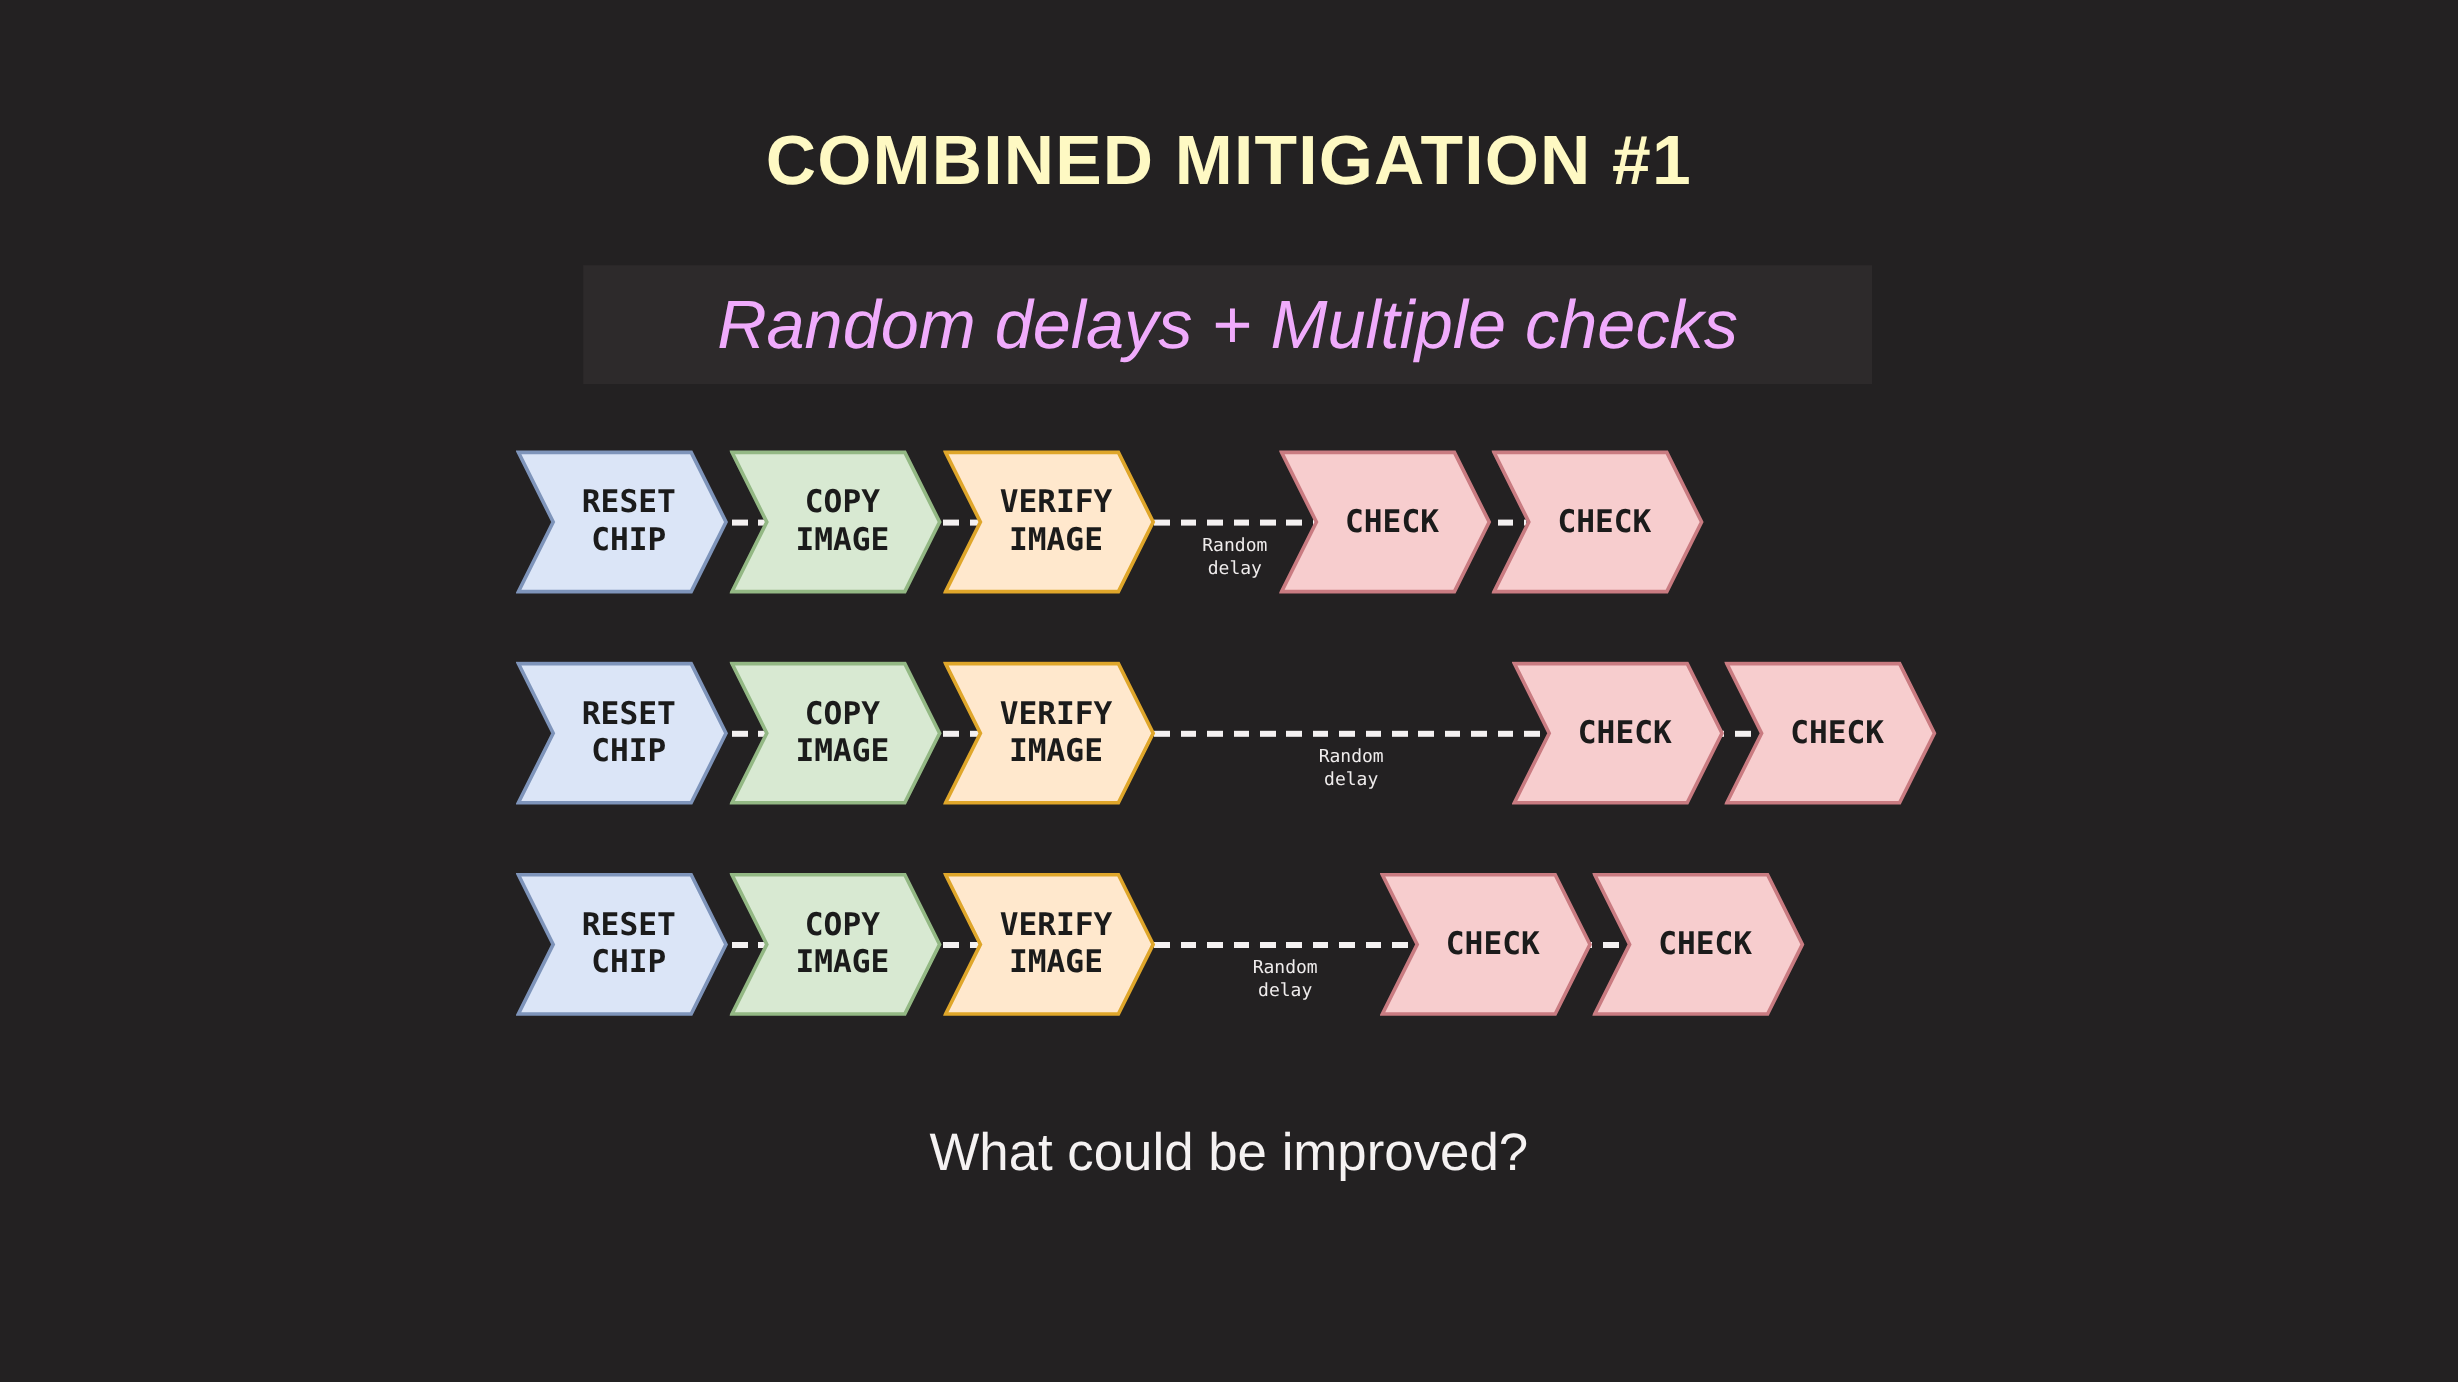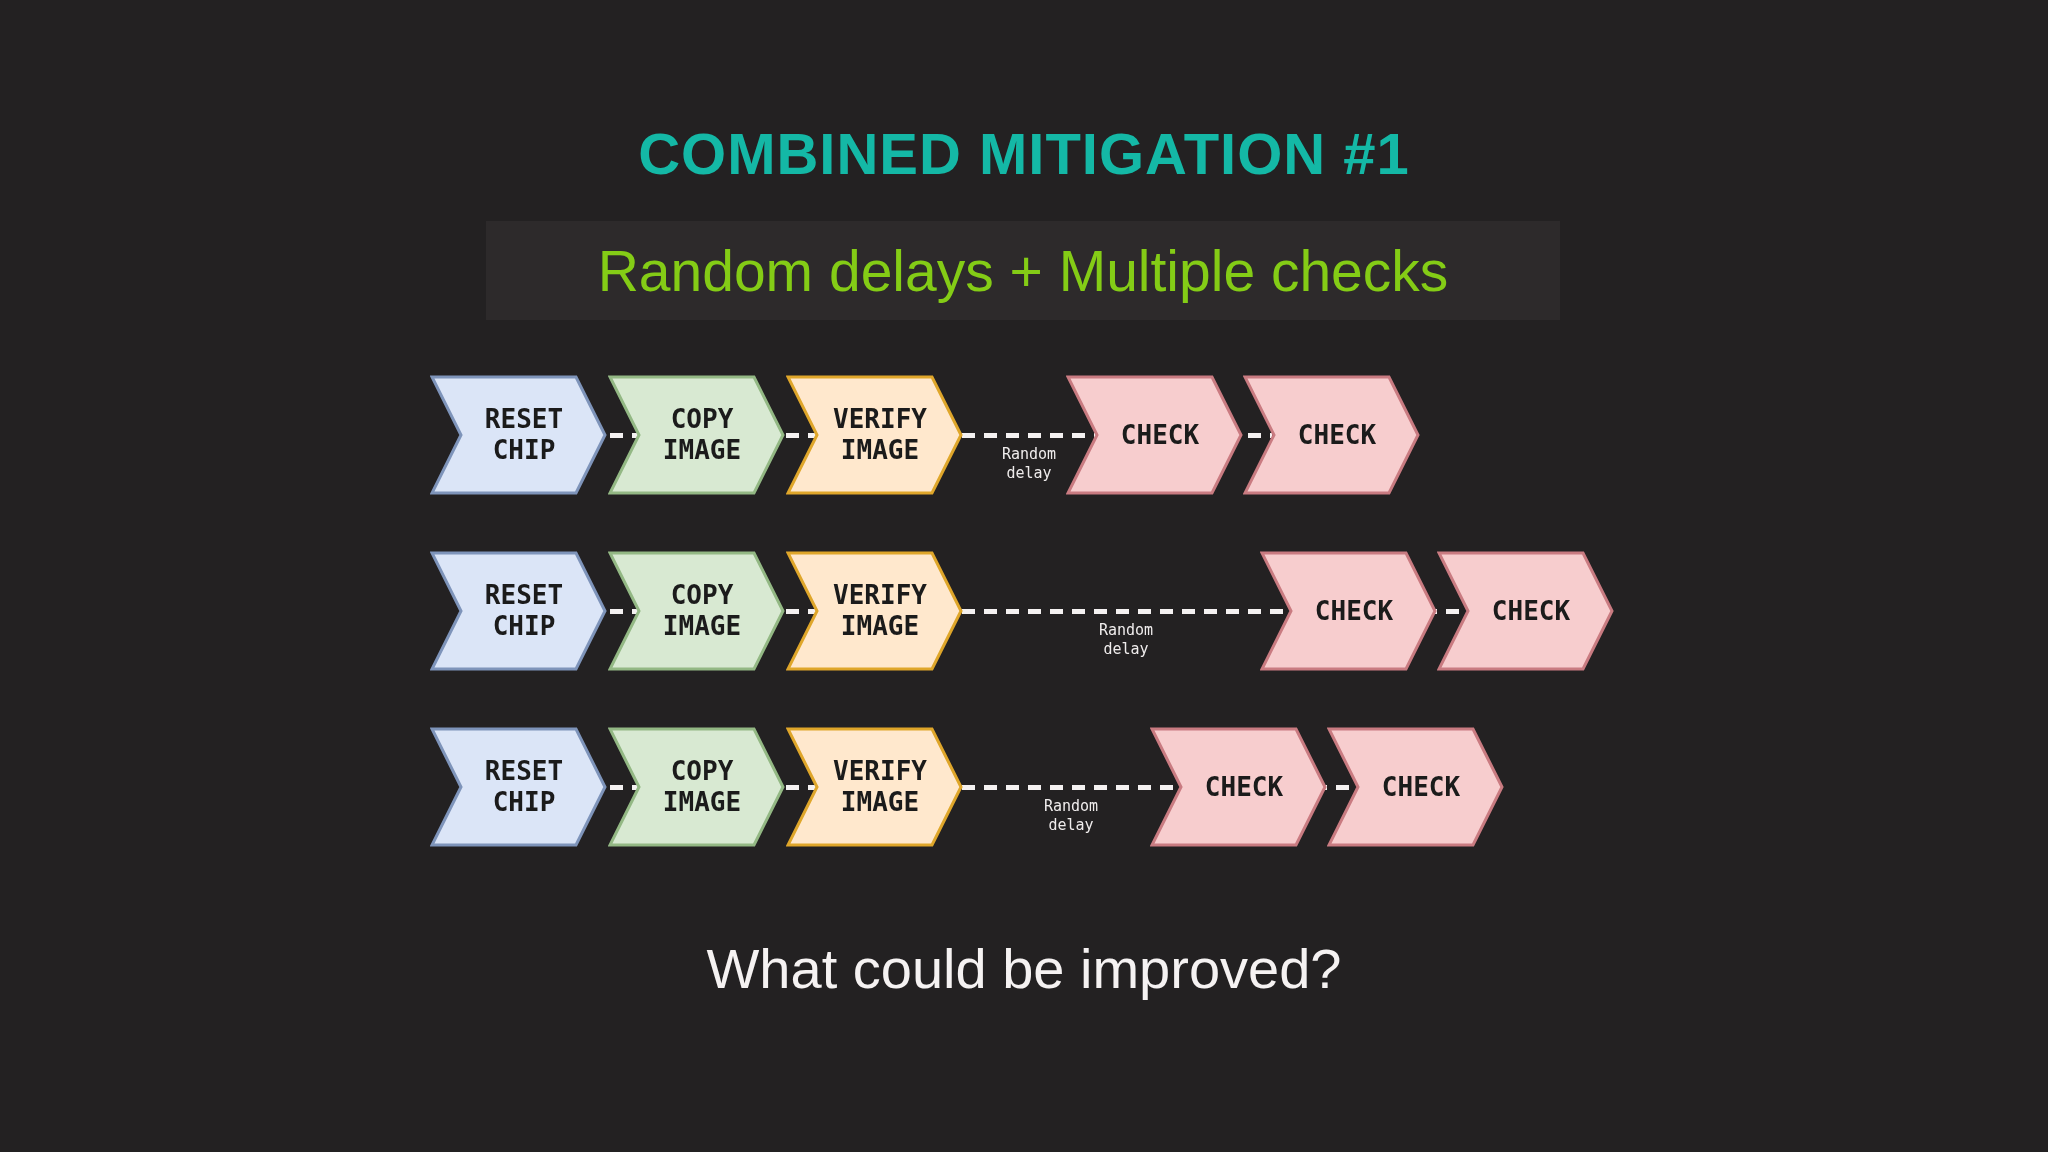--- a/index.html
+++ b/index.html
@@ -8,44 +8,45 @@
     font-family:"Liberation Sans", sans-serif;
   }
   #slide{
     position:relative;
     width:2048px;height:1152px;
     overflow:hidden;
     color:#f2efef;
   }
   .title{
     position:absolute;
-    left:0;top:120px;width:2048px;
+    left:0;top:100px;width:2048px;
     text-align:center;
     font-size:58px;
     font-weight:700;
     letter-spacing:1px;
-    color:#14b8a6;
+    color:#fef9c3;
   }
   .subtitle-box{
     position:absolute;
     left:486px;top:221px;
     width:1074px;height:99px;
     background:#2d2a2b;
     display:flex;align-items:center;justify-content:center;
   }
   .subtitle-text{
+    font-style:italic;
     font-size:57px;
-    color:#84cc16;
+    color:#f0abfc;
     white-space:nowrap;
   }
   .footer-q{
     position:absolute;
     left:0;top:936px;width:2048px;
     text-align:center;
-    font-size:56px;
+    font-size:44px;
     font-weight:400;
     color:#f5f2f2;
   }
   .row{position:absolute;left:0;width:1724px;height:120px;}
   .dash-line{
     position:absolute;
     height:5px;
     background:repeating-linear-gradient(90deg,#f4f1f1 0 13px,transparent 13px 22px);
     z-index:1;
   }

